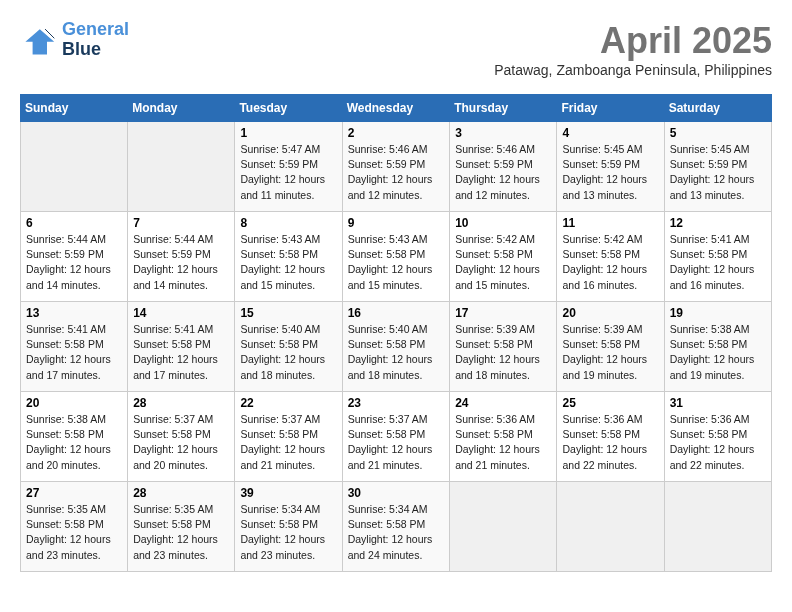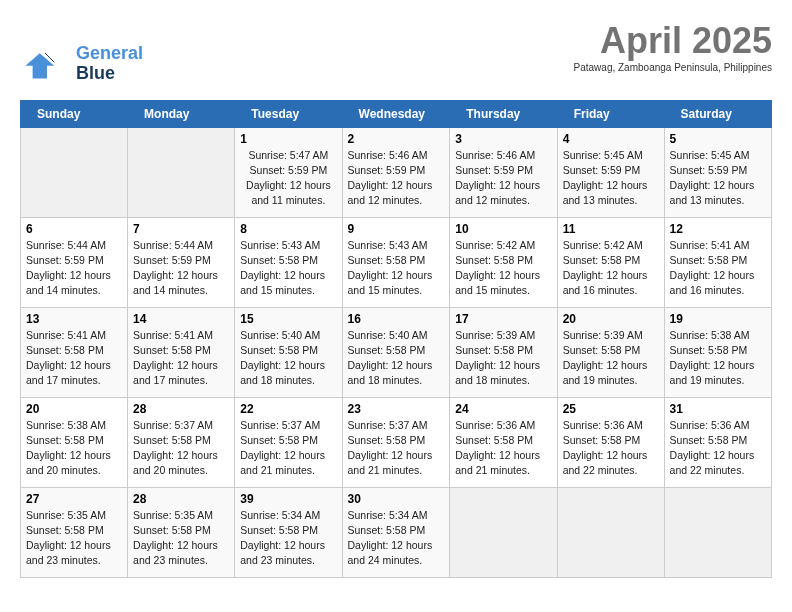--- a/index.html
+++ b/index.html
@@ -12,22 +12,21 @@
     }
     .header {
       display: flex;
       justify-content: space-between;
       align-items: flex-start;
       margin-bottom: 16px;
     }
     .logo {
       display: flex;
       align-items: center;
-      gap: 20px;
-      margin-top: 24px;
+      gap: 6px;
     }
     .logo-text {
       font-size: 18px;
       font-weight: bold;
       color: #1a3a5c;
       line-height: 1.1;
     }
     .logo-text span { color: #4a90d9; }
     .logo-icon {
       width: 36px;
@@ -35,32 +34,32 @@
     }
     .title-block {
       text-align: right;
     }
     .month-title {
       font-size: 36px;
       font-weight: bold;
       color: #737373;
     }
     .subtitle {
-      font-size: 10px;
+      font-size: 14px;
       color: #333;
     }
     table {
       width: 100%;
       border-collapse: collapse;
       font-size: 11px;
     }
     thead tr th {
       background: #2a6db5;
       color: #fff;
-      padding: 6px 16px;
+      padding: 6px 4px;
       text-align: left;
       font-size: 12px;
       font-weight: bold;
       border: 1px solid #2a6db5;
     }
     tbody tr td {
       border: 1px solid #ccc;
       vertical-align: top;
       padding: 4px 5px;
       width: 108px;
@@ -119,21 +118,21 @@
         <th>Friday</th>
         <th>Saturday</th>
       </tr>
   </thead>
   <tbody id="calendar-body">
       <tr>
         <td class="empty"></td>
         <td class="empty"></td>
         <td>
           <span class="day-num">1</span>
-          <div class="day-info" style="white-space: pre-line; text-align: center;">Sunrise: 5:47 AM
+          <div class="day-info" style="white-space: pre-line;">Sunrise: 5:47 AM
 Sunset: 5:59 PM
 Daylight: 12 hours
 and 11 minutes.</div>
         </td>
         <td>
           <span class="day-num">2</span>
           <div class="day-info" style="white-space: pre-line;">Sunrise: 5:46 AM
 Sunset: 5:59 PM
 Daylight: 12 hours
 and 12 minutes.</div>

